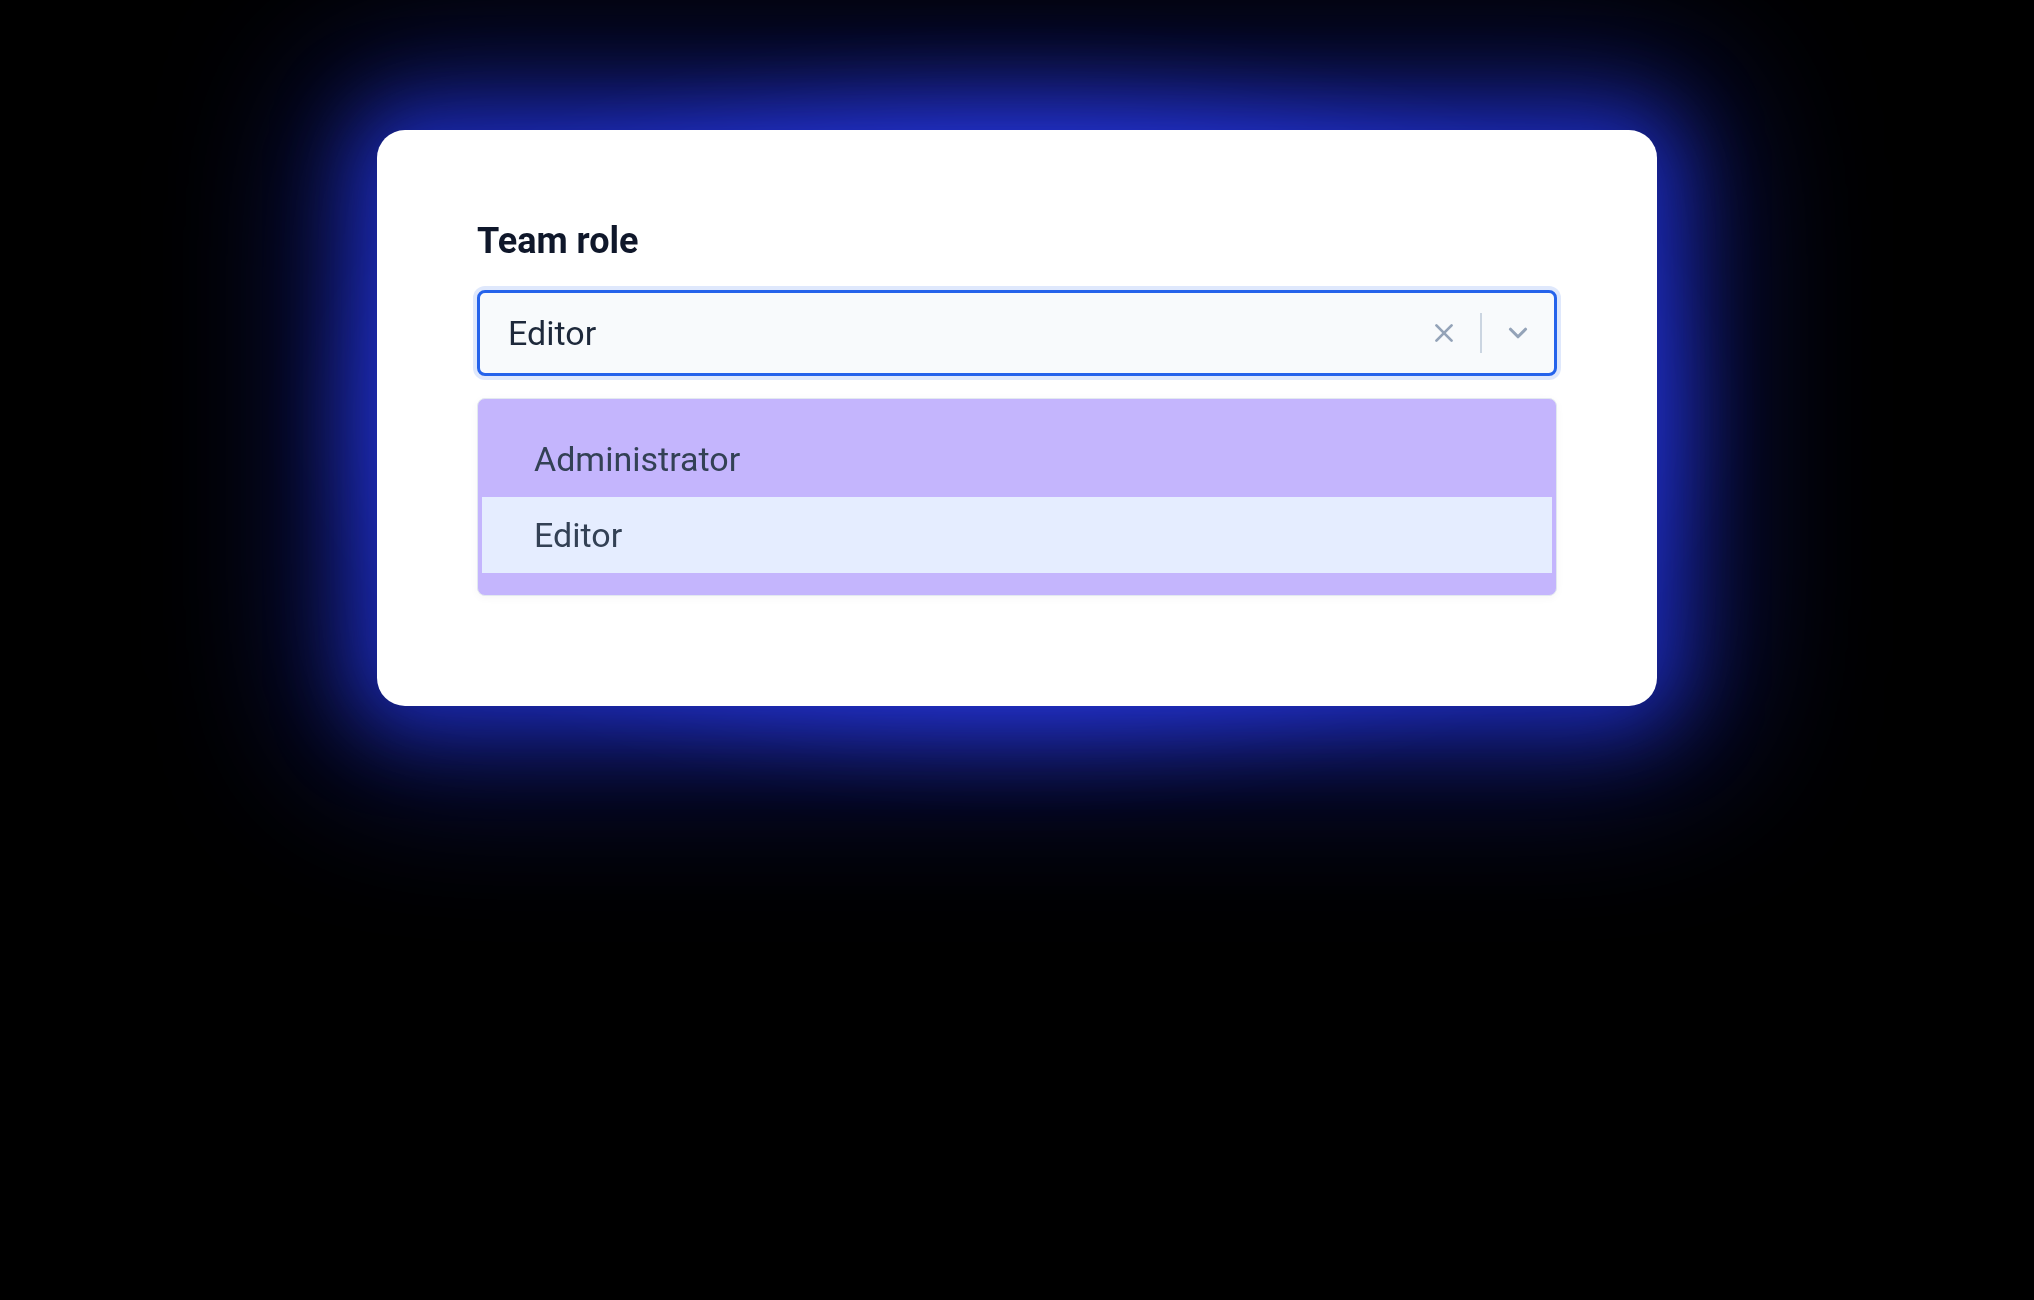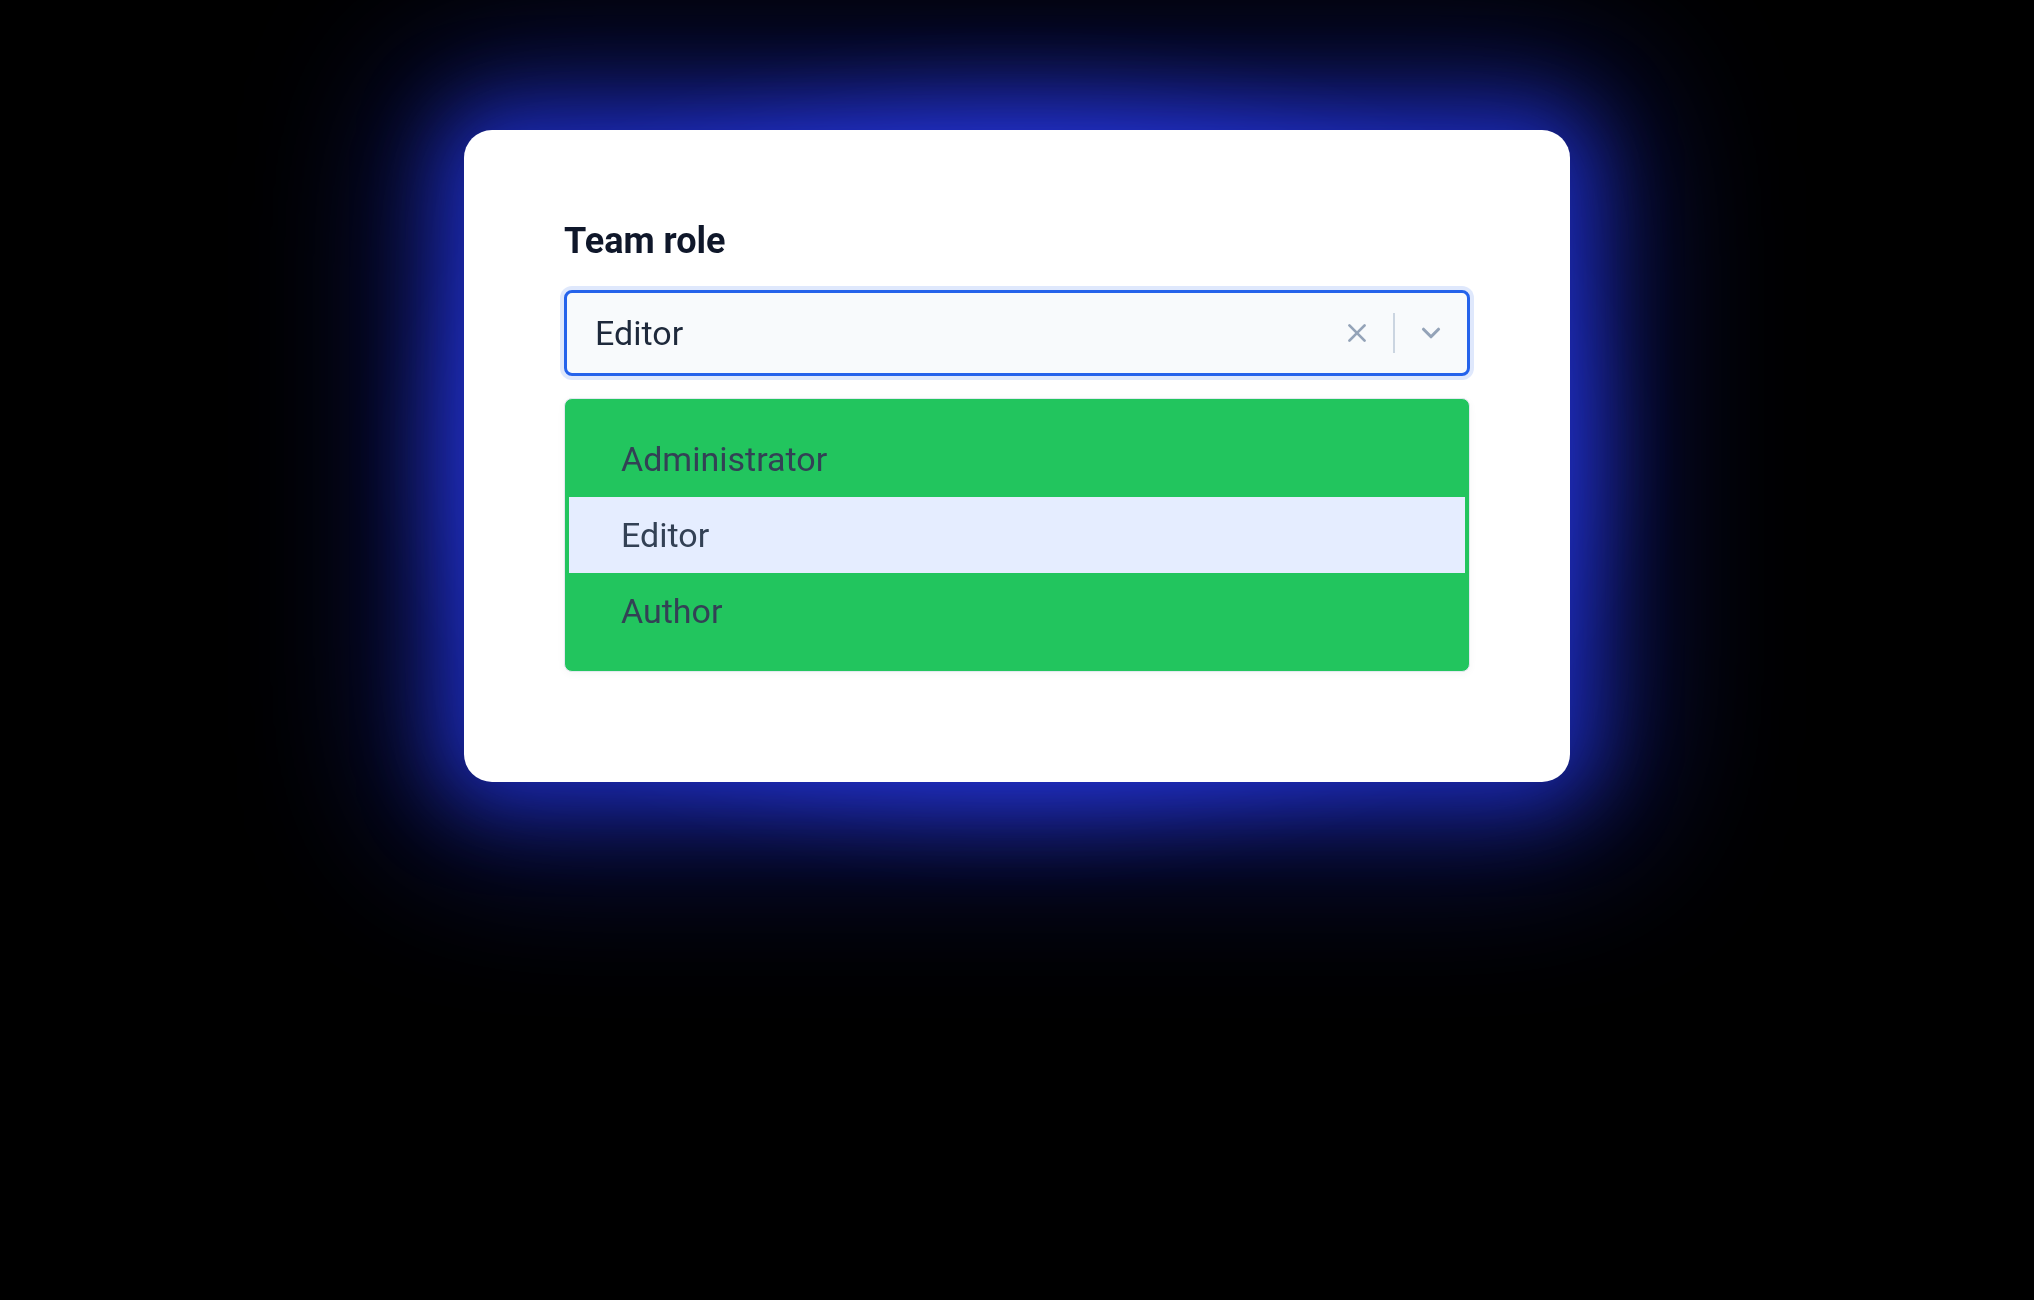--- a/index.html
+++ b/index.html
@@ -25,21 +25,21 @@
       inset: -80px;
       background: radial-gradient(ellipse at center, rgba(60, 70, 255, 0.9) 0%, rgba(60, 70, 255, 0.7) 35%, rgba(60, 70, 255, 0.0) 70%);
       filter: blur(40px);
       z-index: 0;
     }
     .card {
       position: relative;
       z-index: 1;
       background: #ffffff;
       border-radius: 28px;
-      width: 1106px;
+      width: 1280px;
       padding: 90px 100px 110px 100px;
       box-shadow: 0 0 80px 20px rgba(40, 60, 255, 0.6), 0 0 160px 60px rgba(40, 60, 255, 0.4);
     }
     .field-label {
       font-size: 36px;
       font-weight: 700;
       color: #0f172a;
       margin-bottom: 28px;
     }
     .select-control {
@@ -73,21 +73,21 @@
     }
     .separator {
       width: 2px;
       height: 40px;
       background: #cbd5e1;
     }
     .dropdown-menu {
       margin-top: 22px;
       border: 1px solid #e2e8f0;
       border-radius: 8px;
-      background: #22c55e;
+      background: #c4b5fd;
       padding: 22px 4px;
       box-shadow: 0 2px 8px rgba(0,0,0,0.04);
     }
     .dropdown-option {
       font-size: 34px;
       color: #334155;
       padding: 18px 52px;
       cursor: pointer;
       font-weight: 400;
     }
@@ -117,16 +117,15 @@
           <svg width="30" height="30" viewBox="0 0 24 24" fill="none" stroke="#94a3b8" stroke-width="2.5" stroke-linecap="round" stroke-linejoin="round">
             <polyline points="6 9 12 15 18 9"></polyline>
           </svg>
         </div>
       </div>
     </div>
 
     <div class="dropdown-menu">
       <div class="dropdown-option">Administrator</div>
       <div class="dropdown-option selected">Editor</div>
-      <div class="dropdown-option">Author</div>
     </div>
   </div>
 </div>
 
 </body></html>

